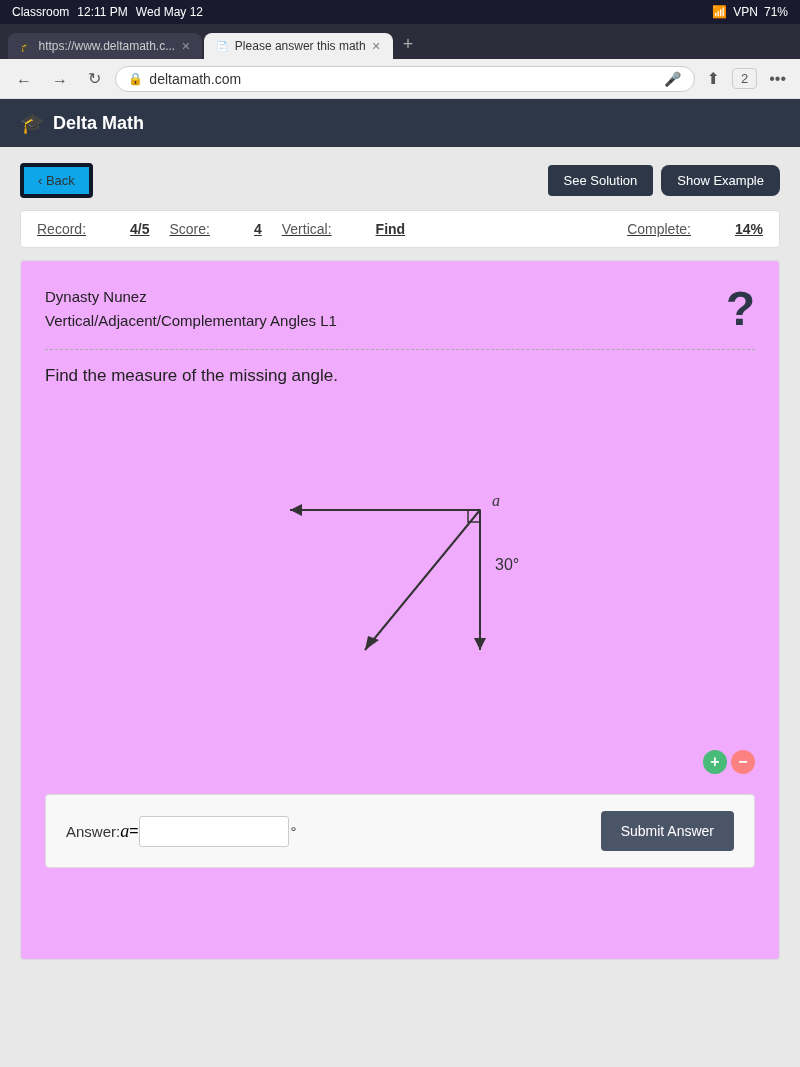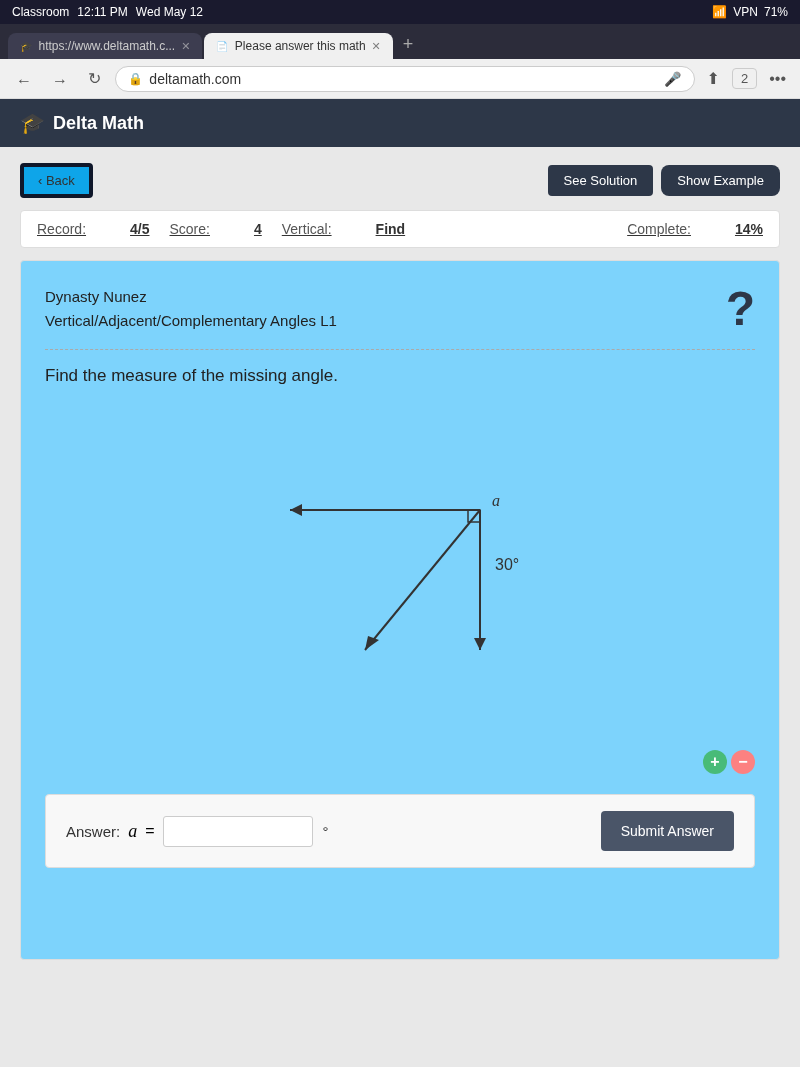--- a/index.html
+++ b/index.html
@@ -207,21 +207,21 @@
       font-size: 14px;
       color: #333;
     }
     .record-left { display: flex; gap: 20px; }
     .record-item { display: flex; gap: 4px; text-decoration: underline; }
     .record-label { color: #555; }
     .record-value { font-weight: bold; margin-left: 40px; }
 
     
     .problem-card {
-      background: #7dd3fc;
+      background: #f0abfc;
       border: 1px solid #ddd;
       border-radius: 4px;
       padding: 24px;
       min-height: 700px;
     }
 
     .problem-header {
       display: flex;
       justify-content: space-between;
       align-items: flex-start;
@@ -263,21 +263,20 @@
       border-radius: 4px;
       padding: 16px 20px;
       margin-top: 20px;
       display: flex;
       align-items: center;
       justify-content: space-between;
     }
     .answer-left {
       display: flex;
       align-items: center;
-      gap: 8px;
       font-size: 15px;
     }
     .answer-label { color: #333; }
     .answer-var {
       font-style: italic;
       font-size: 18px;
       font-family: 'Times New Roman', serif;
     }
     .equals { font-size: 16px; }
     .answer-input {

